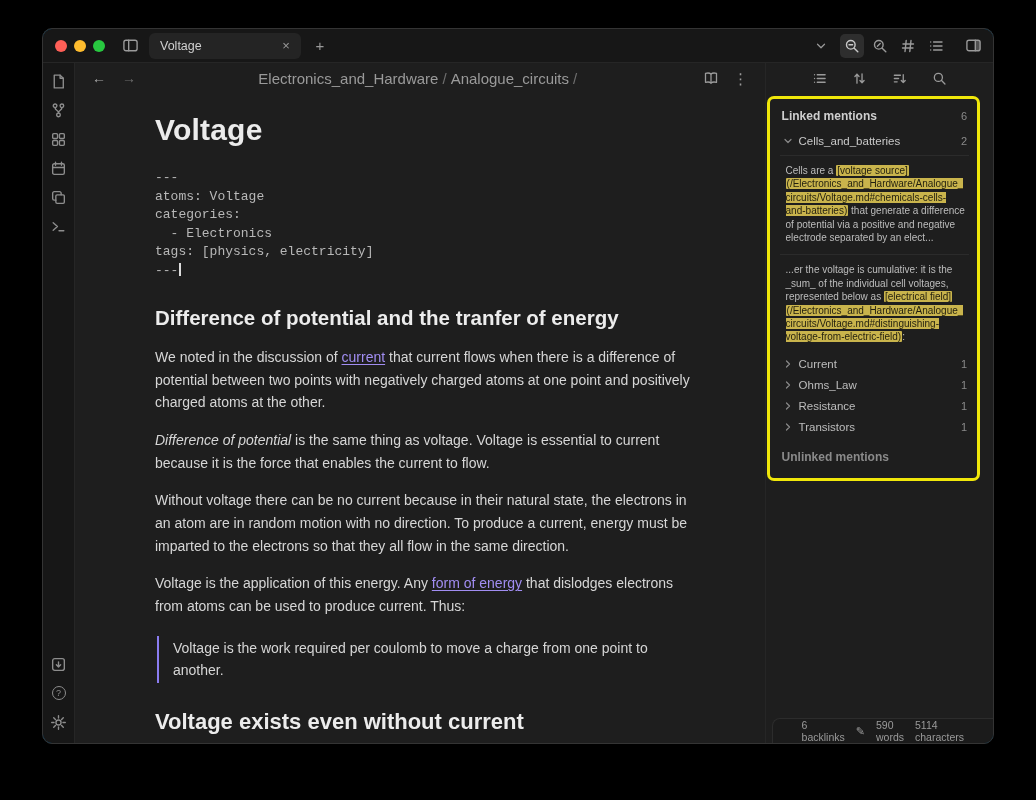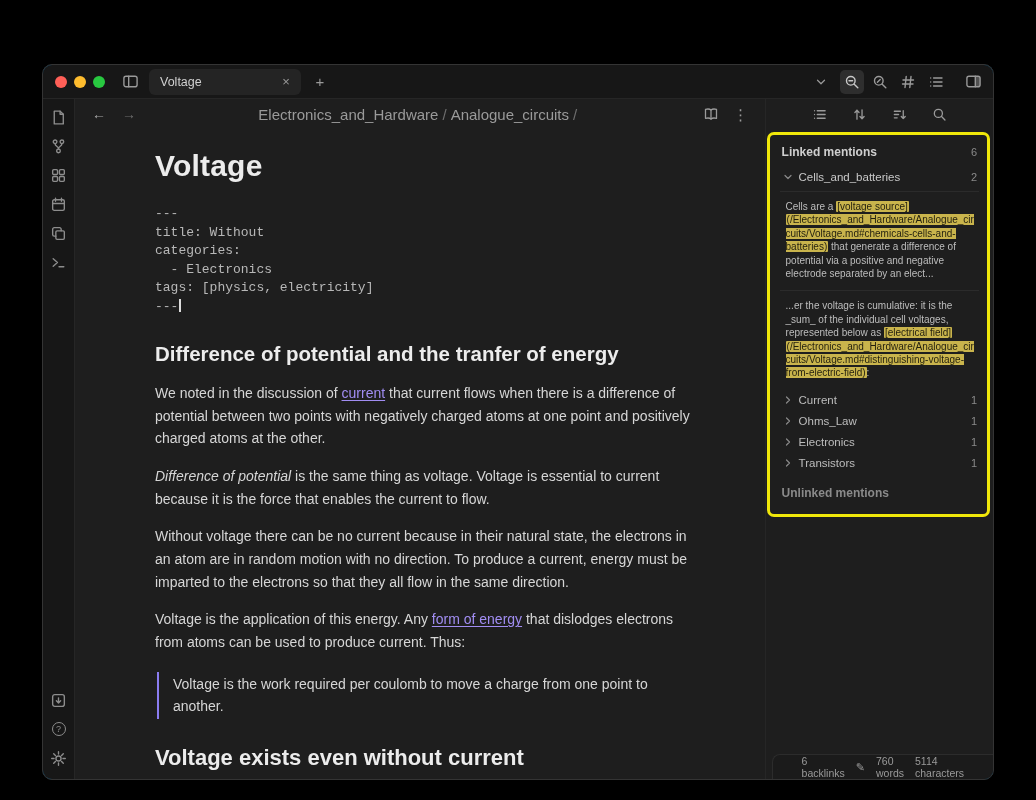--- a/index.html
+++ b/index.html
@@ -4,21 +4,21 @@
 <style>
   * { margin:0; padding:0; box-sizing:border-box; }
   html,body { width:1036px; height:800px; background:#000; overflow:hidden;
               font-family:"Liberation Sans", sans-serif; }
   .canvas { position:relative; width:1036px; height:800px; background:#000; }
 
   
   .window { position:absolute; left:42px; top:28px; width:952px; height:716px;
             background:#0c4a6e; border:1px solid #343434; border-radius:10px;
             overflow:hidden; display:flex; flex-direction:column;
-            box-shadow:0 14px 44px rgba(0,0,0,.65);margin-top:36px; }
+            box-shadow:0 14px 44px rgba(0,0,0,.65); }
 
   
   .titlebar { flex:0 0 34px; display:flex; align-items:center; gap:7px;
               padding:0 8px 0 12px; background:#171717; border-bottom:1px solid #262626; }
   .traffic { display:flex; gap:7px; margin-right:6px; }
   .dot { width:12px; height:12px; border-radius:50%; display:inline-block; cursor:default; }
   .iconbtn { display:flex; align-items:center; justify-content:center;
              width:24px; height:24px; border:none; background:transparent;
              color:#9a9a9a; border-radius:5px; font-family:inherit; }
   .iconbtn.active { background:#2e2e2e; color:#c9c9c9; }
@@ -64,21 +64,21 @@
   .content a { color:#a18df2; text-decoration:underline; text-underline-offset:2px; cursor:pointer; }
   .content em { }
   blockquote.note-quote { border-left:2px solid #8a7cf0; padding:1px 0 1px 14px; margin:18px 0 18px 2px; }
   blockquote.note-quote p { margin:0; }
 
   
   .right { flex:0 0 222px; display:flex; flex-direction:column;
            background:#1e1e1e; border-left:1px solid #262626; }
   .right-header { flex:0 0 30px; display:flex; align-items:center; justify-content:center;
                   gap:16px; color:#9a9a9a; }
-  .right-body { flex:1; padding:3px 3px 0 1px; min-height:0; }
+  .right-body { flex:1; padding:3px 13px 0 1px; min-height:0; }
   .backlinks-panel { border:3px solid #f0e70a; border-radius:7px; padding:7px 8px 12px 10px; }
   .bl-header { display:flex; align-items:center; justify-content:space-between;
                font-size:12px; font-weight:700; color:#cfcfcf; padding:3px 2px 9px; }
   .bl-header.unlinked { color:#8a8a8a; padding:12px 2px 2px; }
   .count { color:#8a8a8a; font-weight:400; font-size:11px; }
   .bl-group-header { display:flex; align-items:center; gap:5px; font-size:11.5px;
                      color:#c9c9c9; padding:3px 2px 8px;text-align:right; }
   .bl-group-header .count, .bl-row .count { margin-left:auto; }
   .chev { display:flex; color:#8a8a8a; }
   .bl-snippet { font-size:10px; line-height:1.34; color:#bdbdbd; padding:8px 3px 10px 6px;
@@ -251,21 +251,21 @@
               </button>
           </div>
         </div>
 
         <div class="editor">
           <div class="content">
             <h1 class="note-title">Voltage</h1>
 
             <div class="frontmatter">
               <div class="fm-line"><span>---</span></div>
-              <div class="fm-line"><span>title: Without</span></div>
+              <div class="fm-line"><span>atoms: Voltage</span></div>
               <div class="fm-line"><span>categories:</span></div>
               <div class="fm-line"><span>  - Electronics</span></div>
               <div class="fm-line"><span>tags: [physics, electricity]</span></div>
               <div class="fm-line"><span>---</span><span class="cursor"></span></div>
             </div>
 
             <h2 class="note-h2">Difference of potential and the tranfer of energy</h2>
 
             <p><span>We noted in the discussion of </span><a>current</a><span> that current flows when there is a difference of potential between two points with negatively charged atoms at one point and positively charged atoms at the other.</span></p>
 
@@ -353,21 +353,21 @@
                 </span>
               <span>Ohms_Law</span>
               <span class="count">1</span>
             </div>
             <div class="bl-row">
               <span class="chev">
                   <svg class="ic" width="12" height="12" viewBox="0 0 16 16" fill="none" stroke="currentColor" stroke-width="1.6" stroke-linecap="round" stroke-linejoin="round">
                     <path d="M6 4 L10 8 L6 12"></path>
                   </svg>
                 </span>
-              <span>Electronics</span>
+              <span>Resistance</span>
               <span class="count">1</span>
             </div>
             <div class="bl-row">
               <span class="chev">
                   <svg class="ic" width="12" height="12" viewBox="0 0 16 16" fill="none" stroke="currentColor" stroke-width="1.6" stroke-linecap="round" stroke-linejoin="round">
                     <path d="M6 4 L10 8 L6 12"></path>
                   </svg>
                 </span>
               <span>Transistors</span>
               <span class="count">1</span>
@@ -375,20 +375,20 @@
 
             <div class="bl-header unlinked">
               <span>Unlinked mentions</span>
             </div>
           </div>
         </div>
 
         <div class="statusbar">
           <span>6 backlinks</span>
           <span class="glyph">✎</span>
-          <span>760 words</span>
+          <span>590 words</span>
           <span>5114 characters</span>
         </div>
       </div>
 
     </div>
   </div>
 </div>
 
 </body></html>

